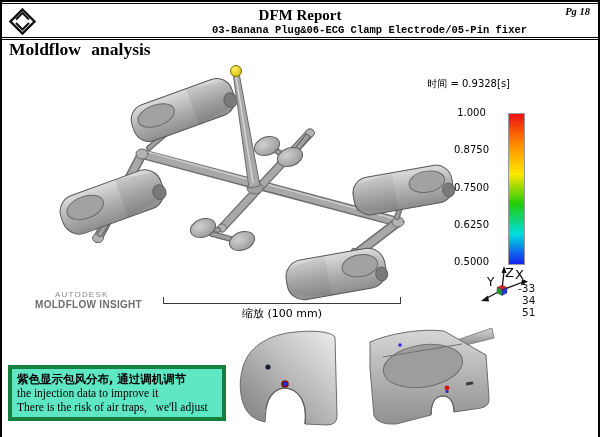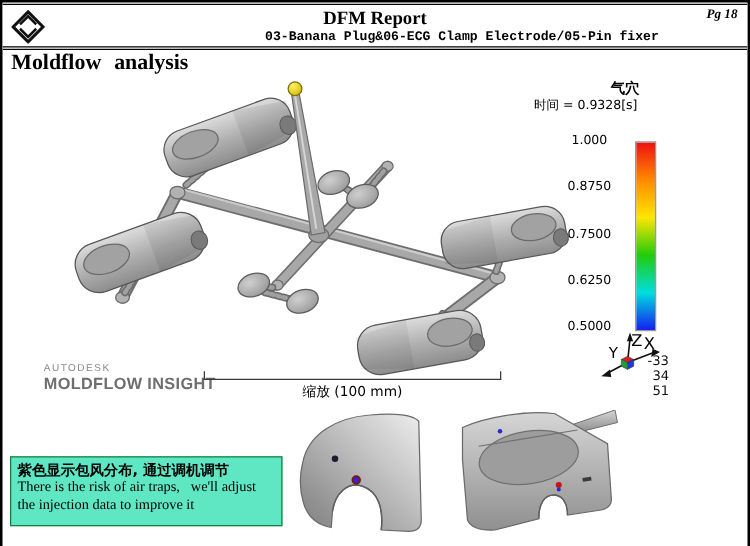--- a/index.html
+++ b/index.html
@@ -25,28 +25,28 @@
   .scene{position:absolute;left:6px;top:56px;}
   .viewer-label{font-family:"DejaVu Sans","Liberation Sans",sans-serif;}
   .result-title{position:absolute;left:453px;top:61px;width:90px;text-align:center;
     font-size:11.5px;font-weight:600;}
   .time-label{position:absolute;left:413px;top:75px;width:95px;text-align:right;font-size:10px;}
   .colorbar{position:absolute;left:506px;top:111px;width:15px;height:150px;border:1px solid #9a9a9a;}
   .tick{position:absolute;left:438px;width:63px;text-align:center;font-size:10px;}
   .tick.t0{top:105px}.tick.t1{top:142px}.tick.t2{top:180px}.tick.t3{top:217px}.tick.t4{top:254px}
   .axes{position:absolute;left:476px;top:260px;}
   .branding{position:absolute;left:33px;top:288px;font-family:"Liberation Sans",sans-serif;}
-  .branding .l1{font-size:8px;color:#8a8a8a;letter-spacing:1.2px;}
-  .branding .l2{font-size:13px;font-weight:bold;color:#6e6e6e;letter-spacing:.3px;}
+  .branding .l1{font-size:8px;color:#8a8a8a;letter-spacing:1.2px;margin-left:20px;}
+  .branding .l2{font-size:10px;font-weight:bold;color:#6e6e6e;letter-spacing:.3px;}
   .scalebar{position:absolute;left:161px;top:295px;width:238px;height:7px;box-sizing:border-box;
     border-left:1.5px solid #3a3a3a;border-right:1.5px solid #3a3a3a;border-bottom:1.5px solid #3a3a3a;}
   .scale-label{position:absolute;left:161px;top:304px;width:238px;text-align:center;font-size:11px;}
   
   .note-box{position:absolute;left:6px;top:363px;width:218px;height:56px;box-sizing:border-box;
-    border:1px solid #15803d;padding:3px 5px;line-height:1.22;}
+    border:4px solid #15803d;padding:3px 5px;line-height:1.22;}
   .note-zh{font-family:"DejaVu Sans","Liberation Sans",sans-serif;font-size:11.5px;font-weight:600;white-space:pre-wrap;}
   .note-en{font-family:"Liberation Serif",serif;font-size:11.5px;white-space:pre-wrap;}
   .closeup1{position:absolute;left:226px;top:324px;}
   .closeup2{position:absolute;left:364px;top:326px;}
   svg text{font-family:"DejaVu Sans","Liberation Sans",sans-serif;}
 </style>
 </head>
 <body>
 
 <div class="page">
@@ -158,21 +158,20 @@
     </g>
 
     <g>
       <ellipse cx="247" cy="130" rx="8" ry="6" fill="#a0a0a0" stroke="#6b6b6b" stroke-width="1"></ellipse>
       <polygon points="225,15 231,15 252,128 241,130" fill="#a8a8a8" stroke="#6b6b6b" stroke-width="1"></polygon>
       <path d="M228,18 L245,125" stroke="#d6d6d6" stroke-width="1.5" fill="none"></path>
       <circle cx="228" cy="13" r="5.5" fill="url(#sg)" stroke="#7e6f00" stroke-width="1"></circle>
     </g>
   </svg>
 
-  <div class="result-title viewer-label">气穴</div>
   <div class="time-label viewer-label">时间 = 0.9328[s]</div>
   <div class="colorbar" style="background: linear-gradient(rgb(238, 17, 17), rgb(255, 138, 0), rgb(255, 230, 0), rgb(34, 204, 10), rgb(0, 222, 222), rgb(20, 32, 240));"></div>
   <div class="tick t0 viewer-label">1.000</div>
   <div class="tick t1 viewer-label">0.8750</div>
   <div class="tick t2 viewer-label">0.7500</div>
   <div class="tick t3 viewer-label">0.6250</div>
   <div class="tick t4 viewer-label">0.5000</div>
 
   <svg class="axes" width="72" height="62" viewBox="0 0 72 62">
     <g stroke="#111" stroke-width="1.3">
@@ -199,22 +198,22 @@
   <div class="branding">
     <div class="l1">AUTODESK</div>
     <div class="l2">MOLDFLOW INSIGHT</div>
   </div>
 
   <div class="scalebar"></div>
   <div class="scale-label viewer-label">缩放 (100 mm)</div>
 
   <div class="note-box" style="background: rgb(95, 231, 196);">
     <div class="note-zh">紫色显示包风分布, 通过调机调节</div>
+    <div class="note-en">the injection data to improve it</div>
     <div class="note-en">There is the risk of air traps,   we'll adjust</div>
-    <div class="note-en">the injection data to improve it</div>
   </div>
 
   <svg class="closeup1" width="134" height="111" viewBox="0 0 134 111">
     <defs>
       <linearGradient id="c1g" x1="1" y1="0" x2="0" y2="1">
         <stop offset="0" stop-color="#ededed"></stop>
           <stop offset=".4" stop-color="#c2c2c2"></stop>
         <stop offset=".8" stop-color="#939393"></stop>
           <stop offset="1" stop-color="#7f7f7f"></stop>
       </linearGradient>

